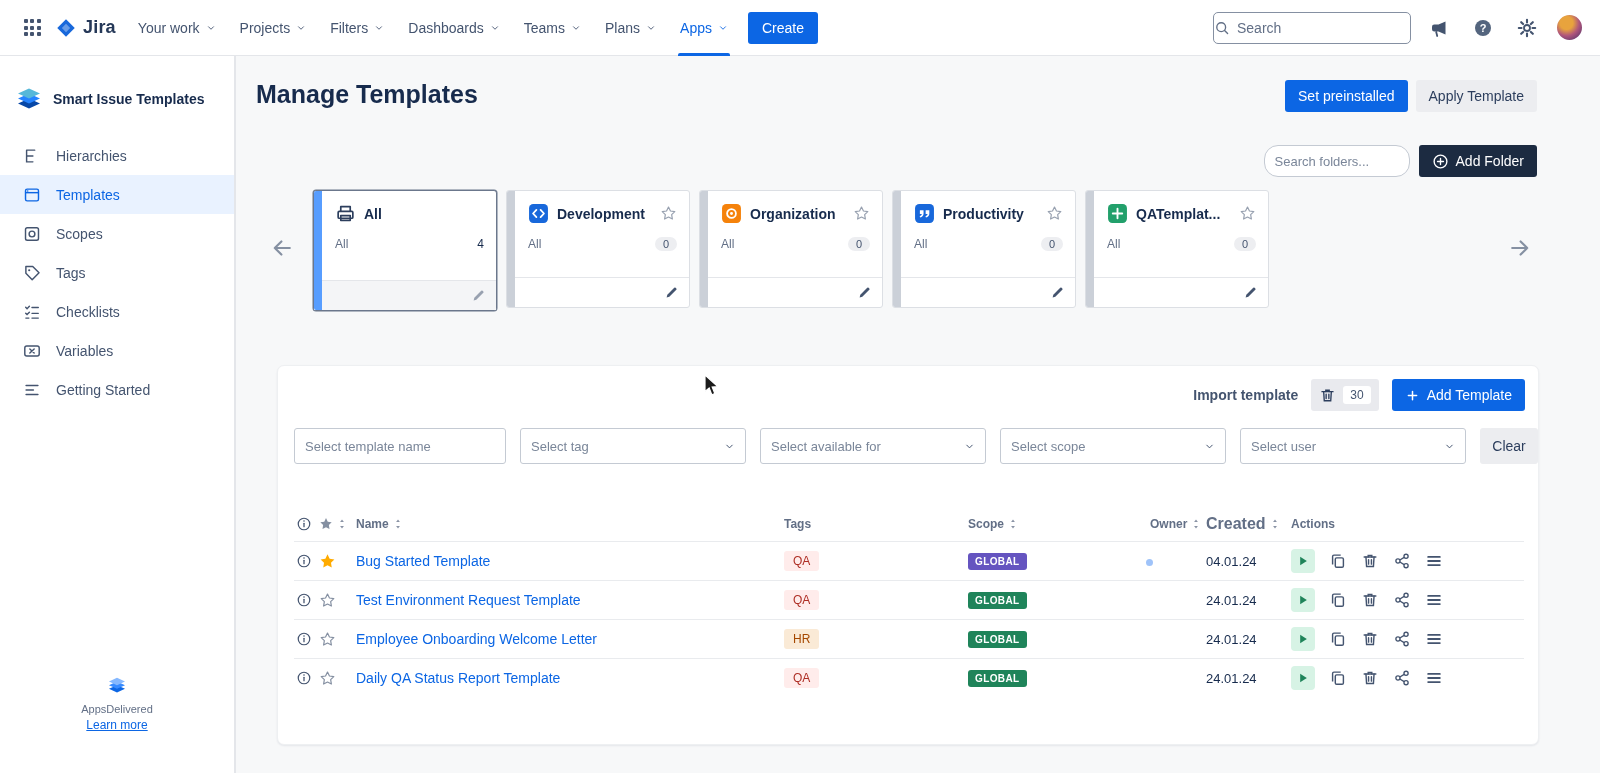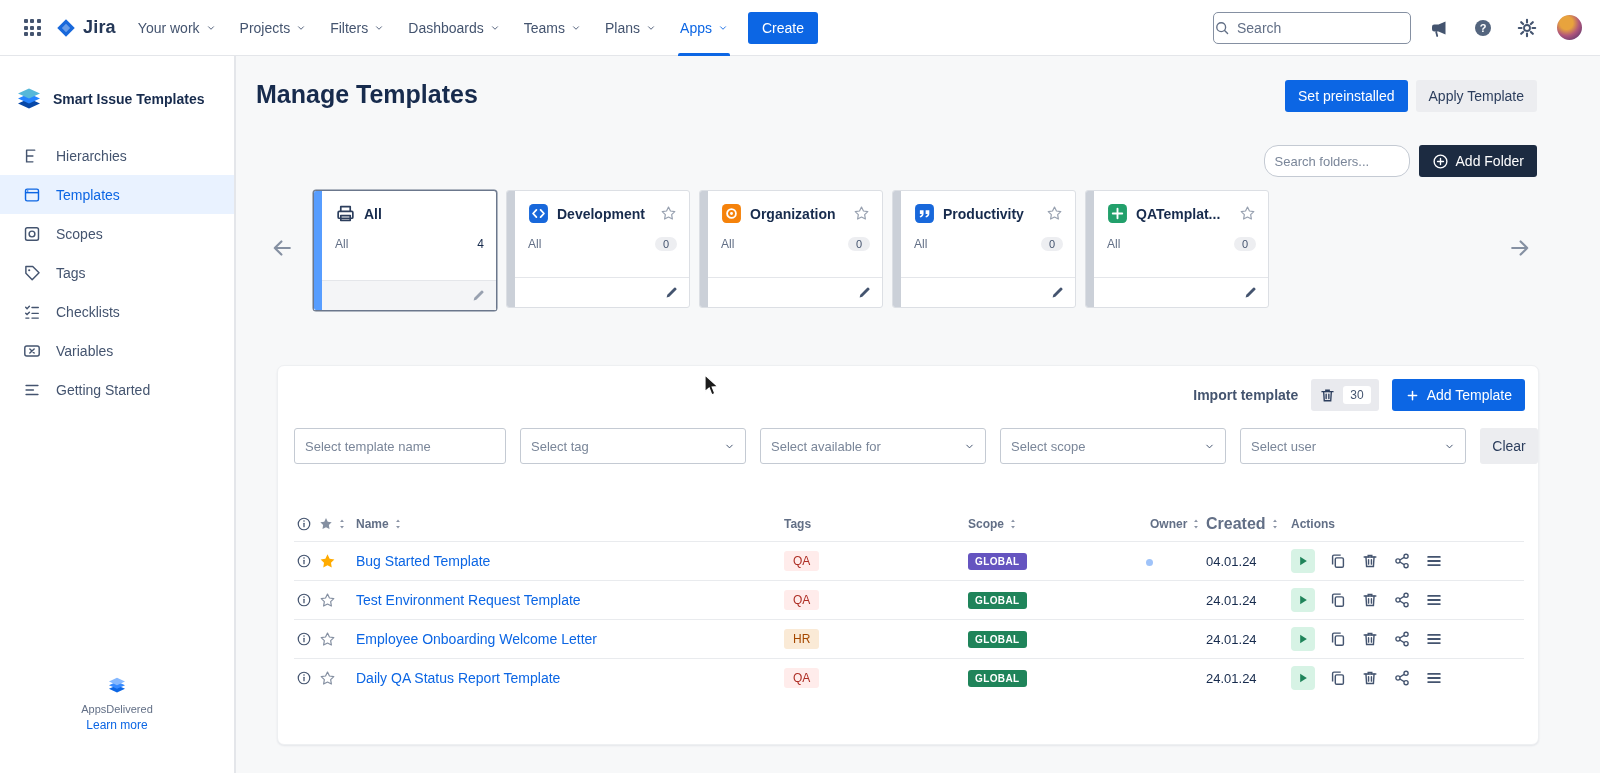--- a/index.html
+++ b/index.html
@@ -34,21 +34,21 @@
   .sidebar{position:absolute;top:56px;left:0;width:236px;height:717px;background:#fff;border-right:2px solid #E4E6EA;padding-top:24px}
   .app-header{display:flex;align-items:center;gap:9px;padding:6px 14px;margin-bottom:18px}
   .app-title{font-size:14px;font-weight:600;color:#172B4D}
   .side-item{display:flex;align-items:center;gap:15px;height:39px;padding:0 14px 0 23px;font-size:14px;color:#44546F;cursor:pointer}
   .side-item .ic{width:18px;height:18px;color:#44546F;flex:none}
   .side-item.active{background:#E9F2FF;color:#0C66E4;font-weight:500}
   .side-item.active .ic{color:#0C66E4}
   .side-footer{position:absolute;bottom:40px;left:0;width:234px;text-align:center}
   .side-footer .flayers{margin:0 auto 8px}
   .brand{font-size:11px;color:#626F86}
-  .learn-more{display:inline-block;font-size:12px;color:#0C66E4;cursor:pointer}
+  .learn-more{display:inline-block;font-size:12px;color:#0C66E4;text-decoration:underline;cursor:pointer}
 
   
   .main{position:absolute;top:56px;left:236px;width:1364px;height:717px;background:#F7F8F9}
   .page-title{position:absolute;left:20px;top:24px;font-size:25px;font-weight:700;color:#172B4D}
   .header-actions{position:absolute;top:24px;right:63px;display:flex;gap:8px}
   .btn{height:32px;border:none;border-radius:3px;font-size:14px;font-weight:500;display:inline-flex;align-items:center;justify-content:center;gap:7px;padding:0 13px;cursor:pointer;font-family:inherit}
   .btn-primary{background:#0C66E4;color:#fff}
   .btn-subtle{background:#ECEDF0;color:#2C3E5D}
   .btn-dark{background:#1C2B41;color:#fff}
 

